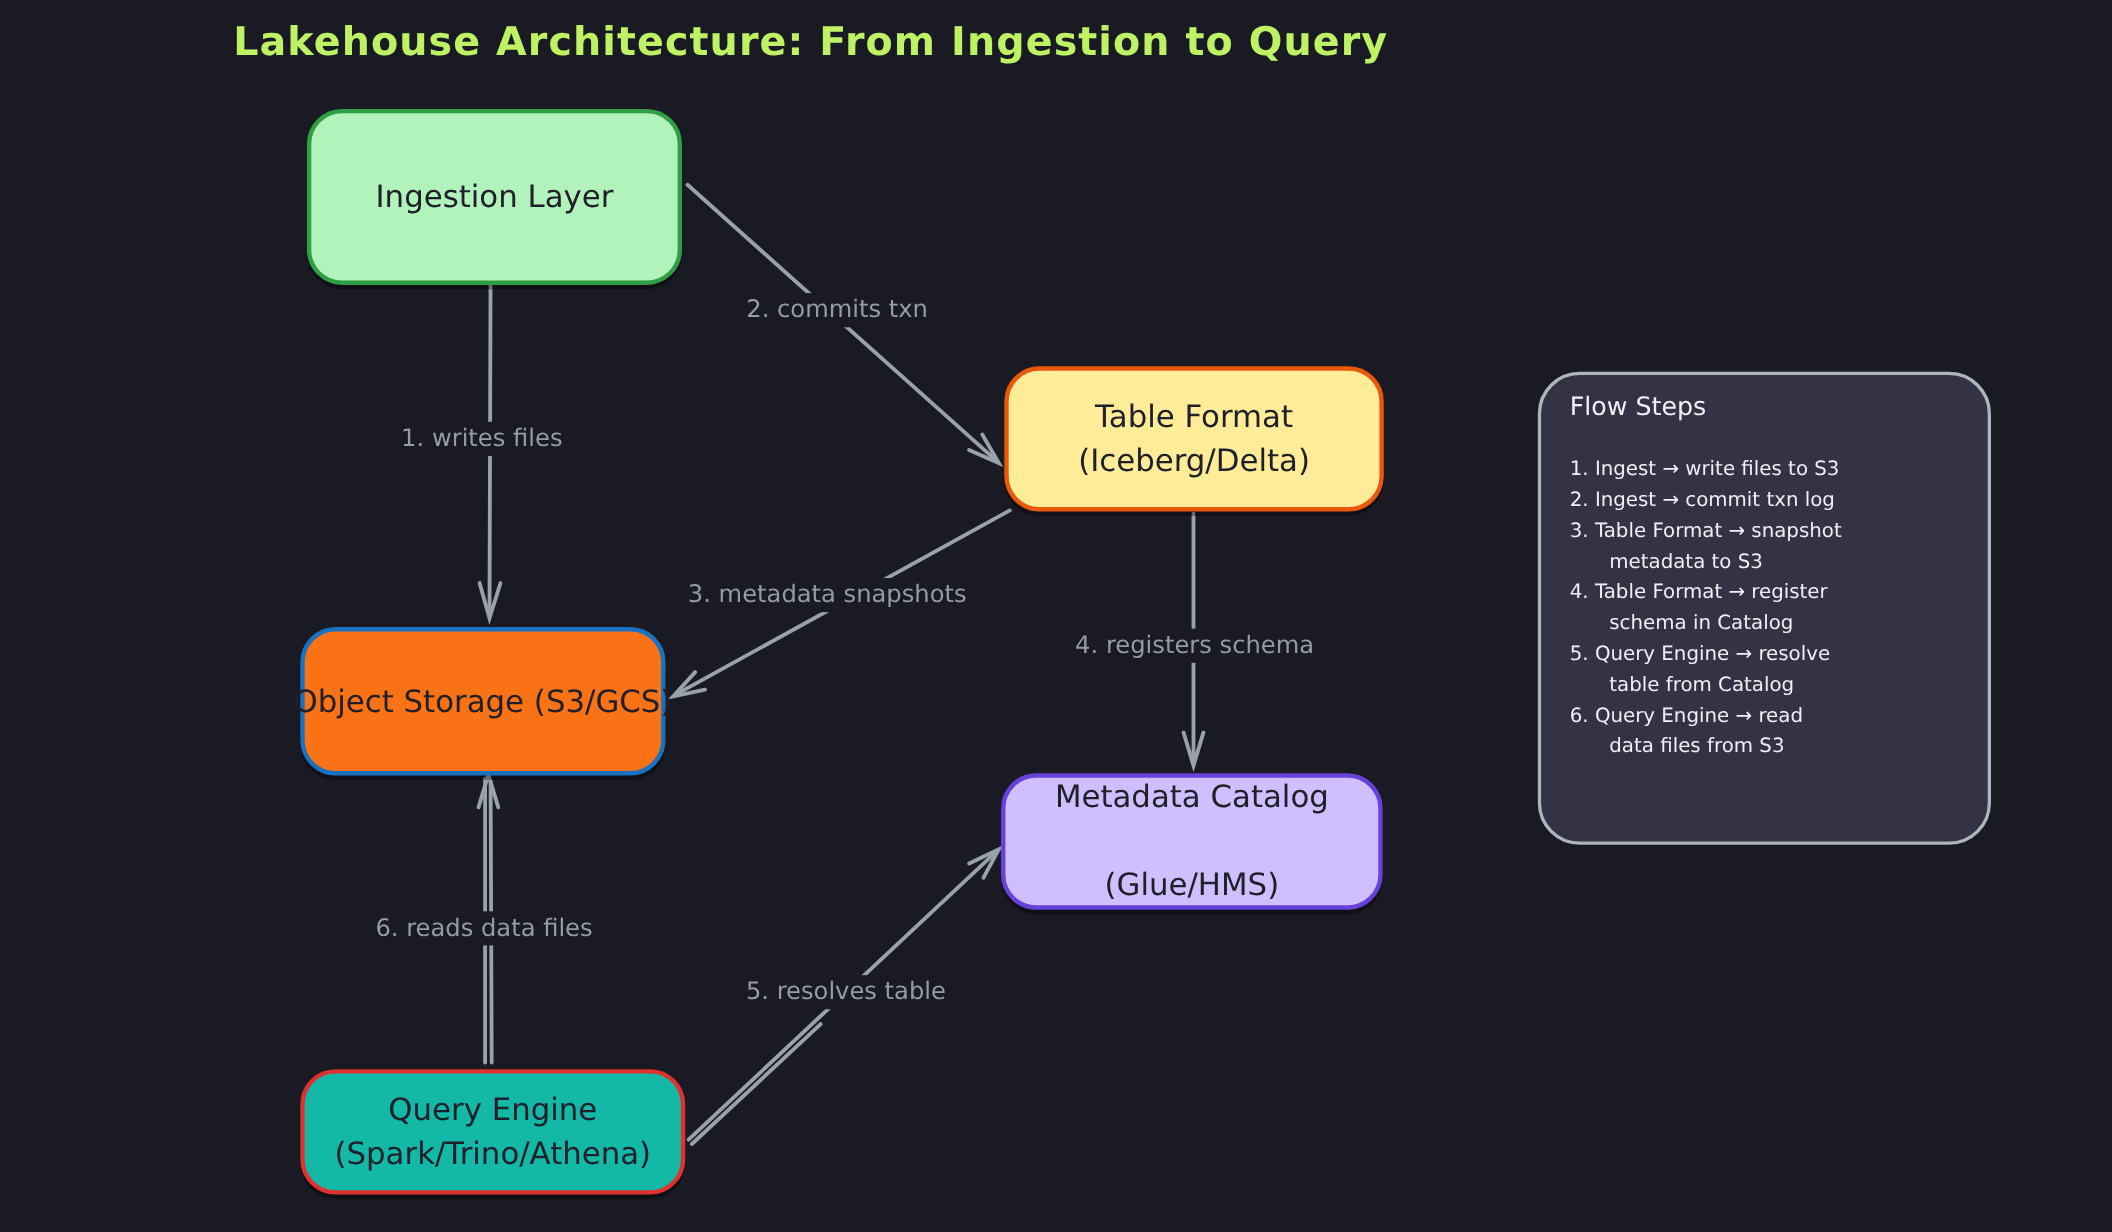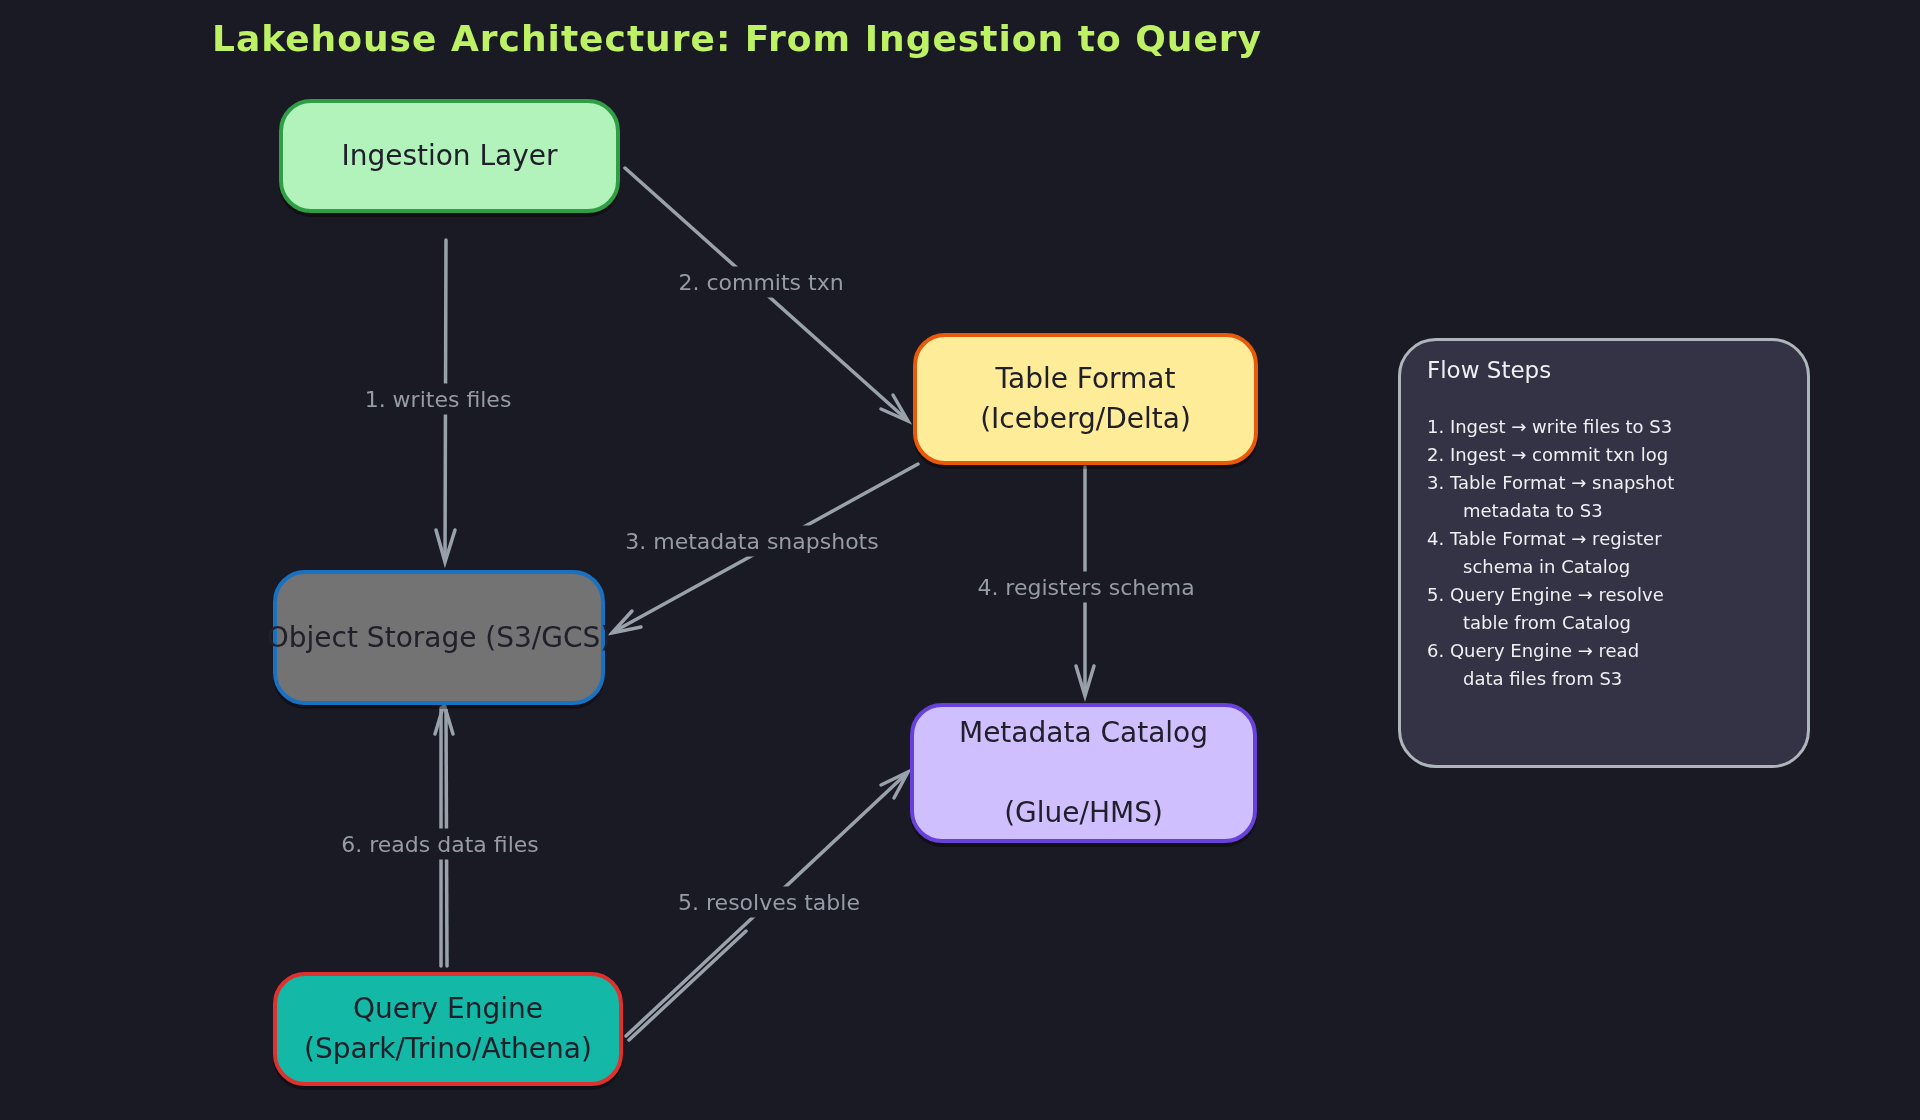--- a/index.html
+++ b/index.html
@@ -28,24 +28,24 @@
     border:4px solid;
     box-sizing:border-box;
     display:flex; flex-direction:column;
     align-items:center; justify-content:center;
     text-align:center;
     font-size:28px; line-height:40px;
     color:#20202b;
     box-shadow:0 4px 0 rgba(0,0,0,0.35);
   }
   .node .lbl { white-space:nowrap; }
-  .node-ingestion      { left:279px;  top:99px;  width:341px; height:114px; background:#b2f2bb; border-color:#2f9e44; }
+  .node-ingestion      { left:279px;  top:99px;  width:341px; height:160px; background:#b2f2bb; border-color:#2f9e44; }
   .node-table-format   { left:913px;  top:333px; width:345px; height:132px; background:#ffec99; border-color:#e8590c; }
-  .node-object-storage { left:273px;  top:570px; width:332px; height:135px; background:#737373; border-color:#1971c2; }
-  .node-metadata-catalog { left:910px; top:703px; width:347px; height:140px; background:#d0bfff; border-color:#6741d9;gap:40px; }
+  .node-object-storage { left:273px;  top:570px; width:332px; height:135px; background:#f97316; border-color:#1971c2; }
+  .node-metadata-catalog { left:910px; top:703px; width:347px; height:124px; background:#d0bfff; border-color:#6741d9;gap:40px; }
   .node-query-engine   { left:273px;  top:972px; width:350px; height:114px; background:#14b8a6; border-color:#e03131; }
   .arrow-label {
     position:absolute;
     transform:translate(-50%,-50%);
     background:#191a23;
     color:#959ca6;
     font-size:22px;
     padding:3px 10px;
     white-space:nowrap;
   }

